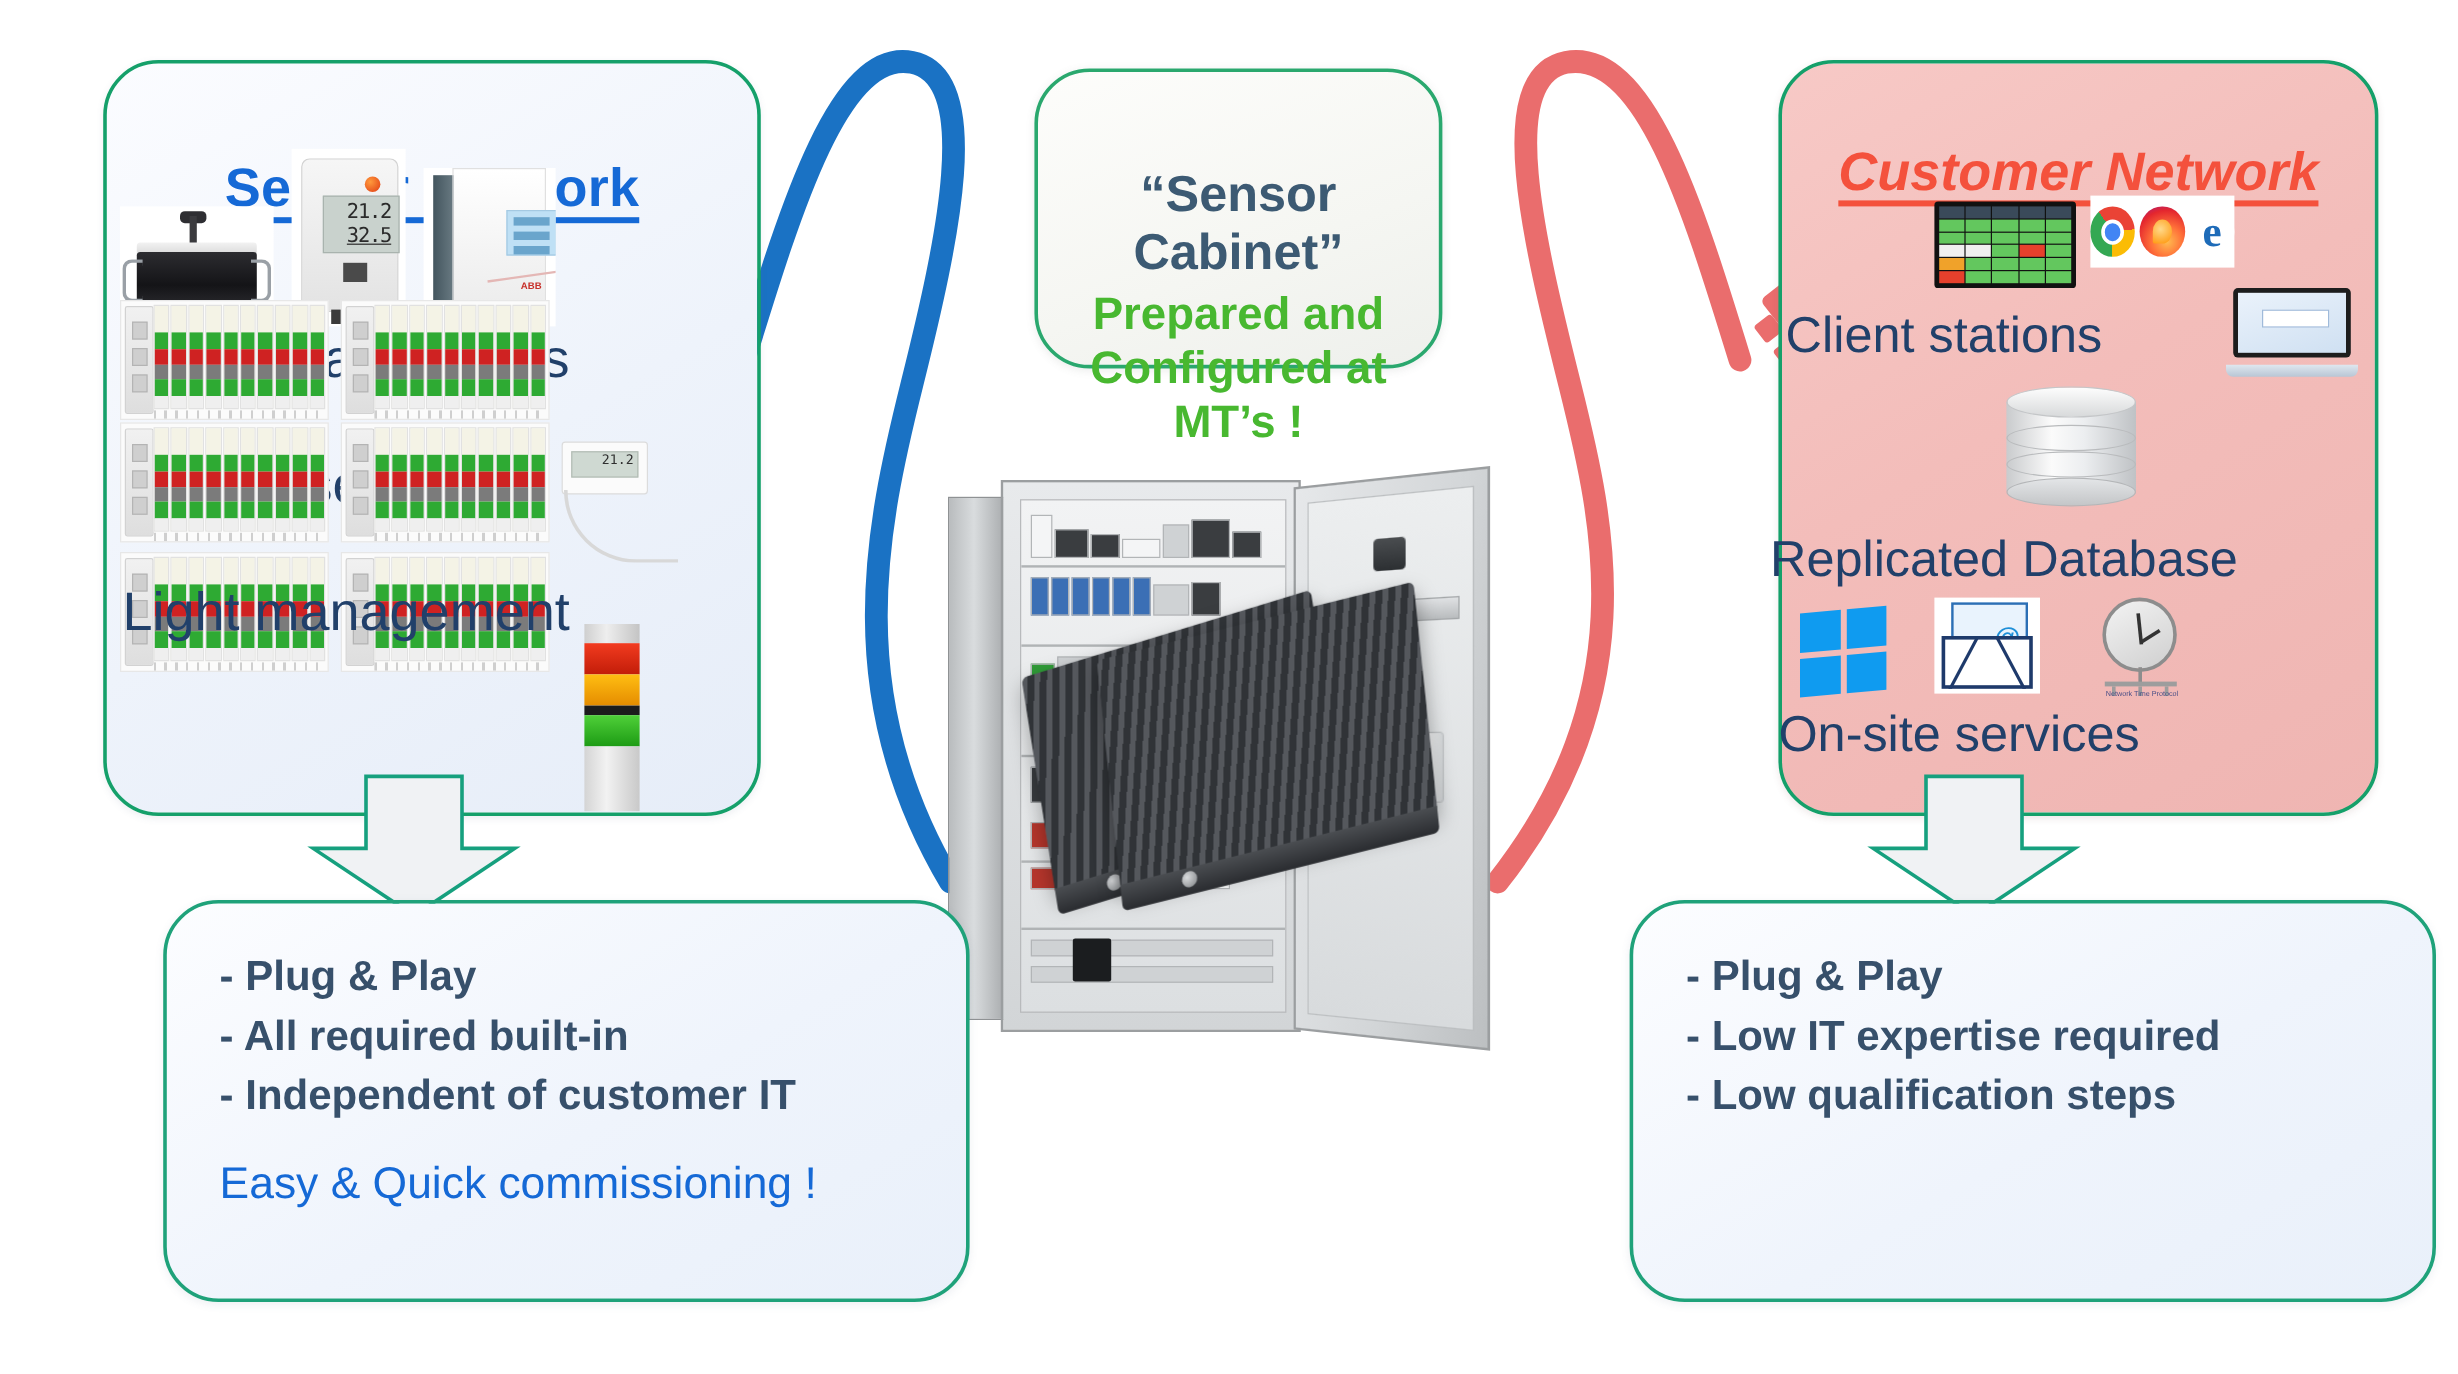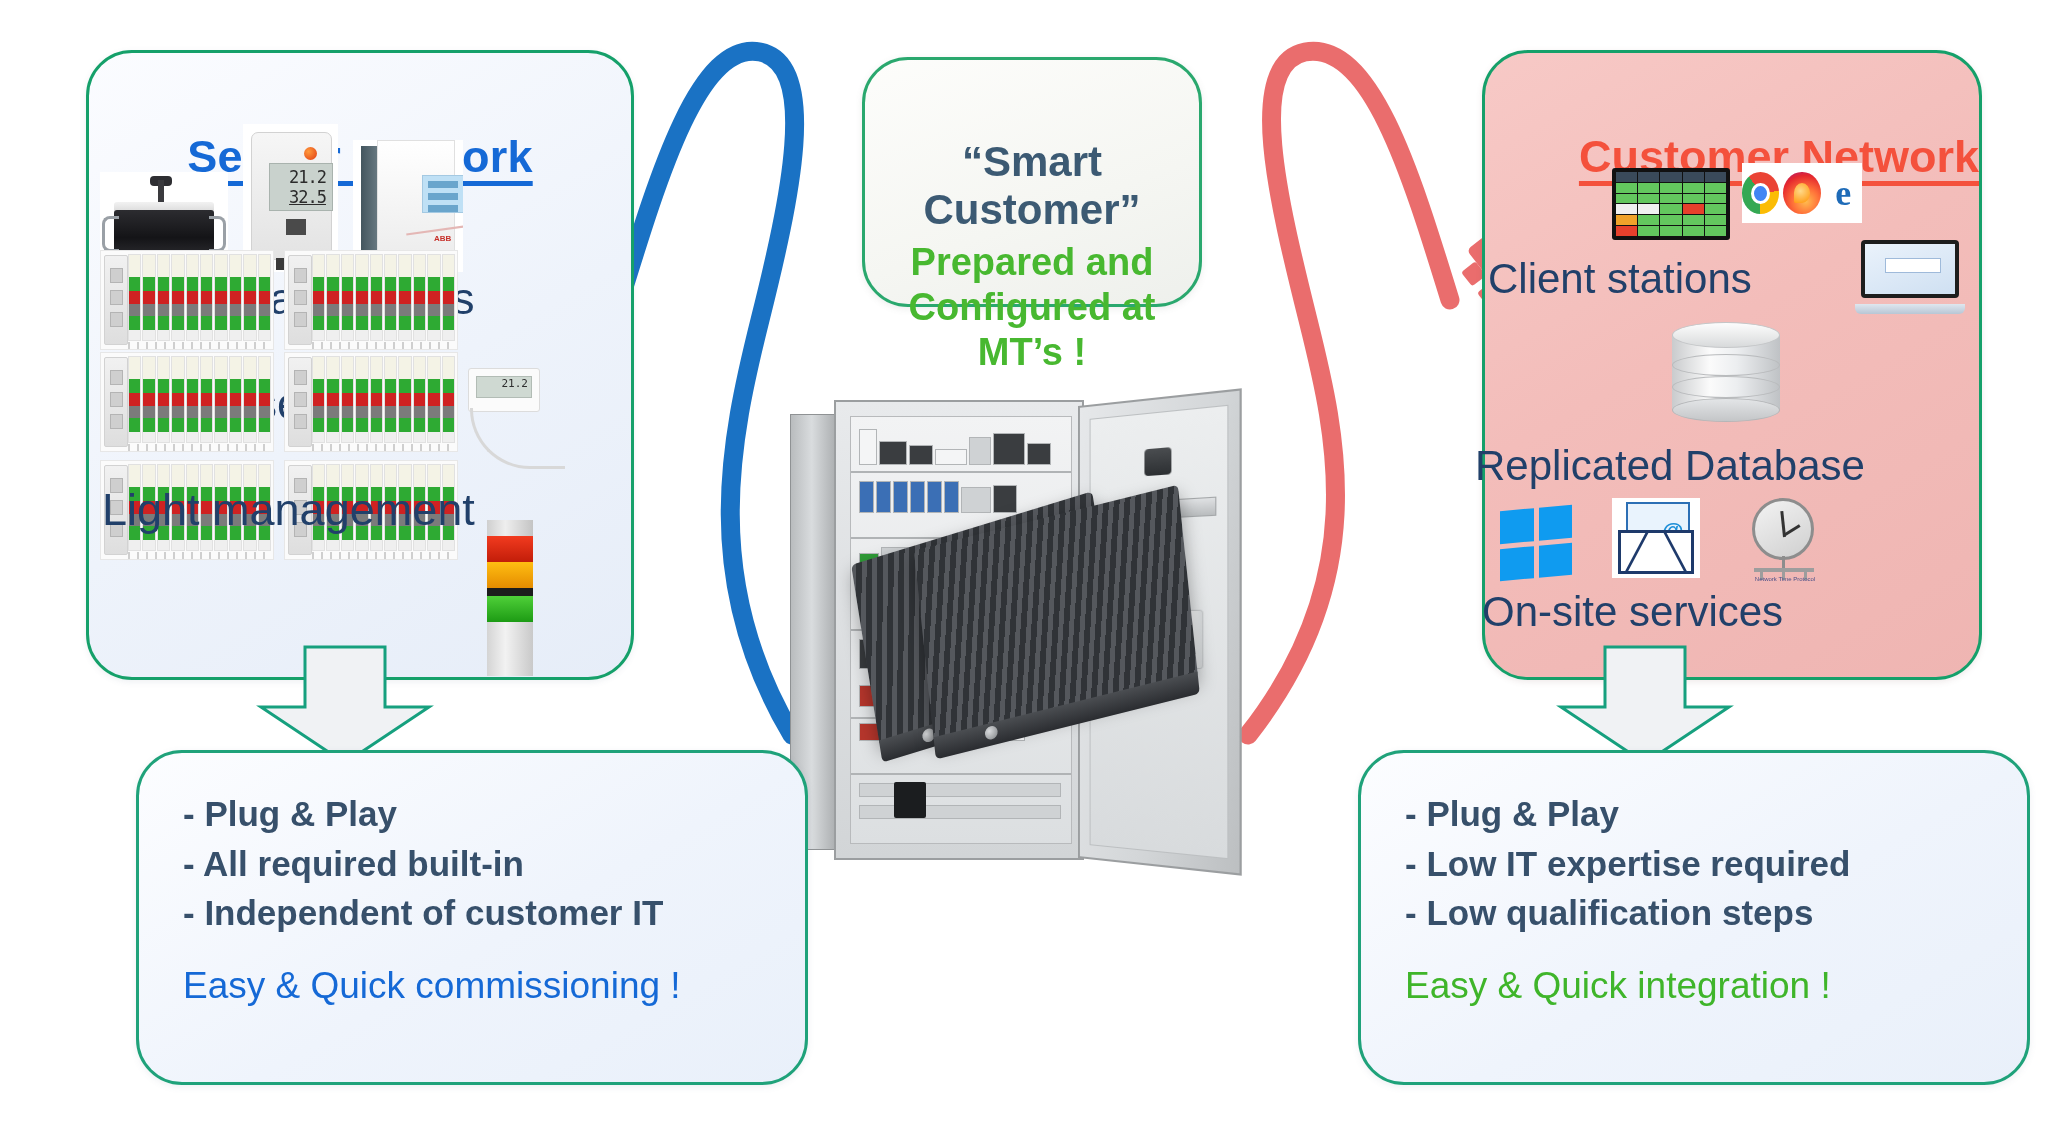--- a/index.html
+++ b/index.html
@@ -42,23 +42,23 @@
   .panel-note-right{left:1310px;top:750px;width:672px;height:335px;}
 
   
   .h-sensor{
     position:absolute;left:0;right:0;top:78px;text-align:center;
     font-size:45px;font-weight:bold;color:#1569d6;
     text-decoration:underline;text-underline-offset:9px;text-decoration-thickness:5px;
     letter-spacing:.2px;
   }
   .h-customer{
-    position:absolute;left:0;right:0;top:78px;text-align:right;
+    position:absolute;left:0;right:0;top:64px;text-align:center;
     font-size:45px;font-weight:bold;color:#f4513c;
-    text-decoration:underline;text-underline-offset:9px;text-decoration-thickness:5px;
+    text-decoration:underline;text-underline-offset:9px;text-decoration-thickness:5px;font-style:italic;
   }
   .h-smart{
     position:absolute;left:0;right:0;top:78px;text-align:center;
     font-size:42px;font-weight:bold;color:#3c5a73;
   }
   .smart-green{
     position:absolute;left:0;right:0;top:180px;text-align:center;
     font-size:38px;font-weight:bold;color:#48b830;line-height:1.18;
   }
 
@@ -941,21 +941,21 @@
     <div class="seg red"></div>
     <div class="seg amb"></div>
     <div class="seg blk"></div>
     <div class="seg grn"></div>
     <div class="seg base"></div>
   </div>
 
   <div class="cat-label cat-light">Light management</div>
 
   <div class="panel panel-smart">
-    <div class="h-smart">“Smart Customer”</div>
+    <div class="h-smart">“Sensor Cabinet”</div>
     <div class="smart-green">
       <div>Prepared and</div>
       <div>Configured at</div>
       <div>MT’s !</div>
     </div>
   </div>
 
   <div class="cabinet">
     <div class="cab-side"></div>
     <div class="cab-body">
@@ -1149,16 +1149,15 @@
     </div>
     <div class="note-punch blue-punch">Easy &amp; Quick commissioning !</div>
   </div>
 
   <div class="panel panel-note panel-note-right">
     <div class="note-list">
       <div>- Plug &amp; Play</div>
       <div>- Low IT expertise required</div>
       <div>- Low qualification steps</div>
     </div>
-    <div class="note-punch green-punch">Easy &amp; Quick integration !</div>
   </div>
 
 </div>
 
 </body></html>

